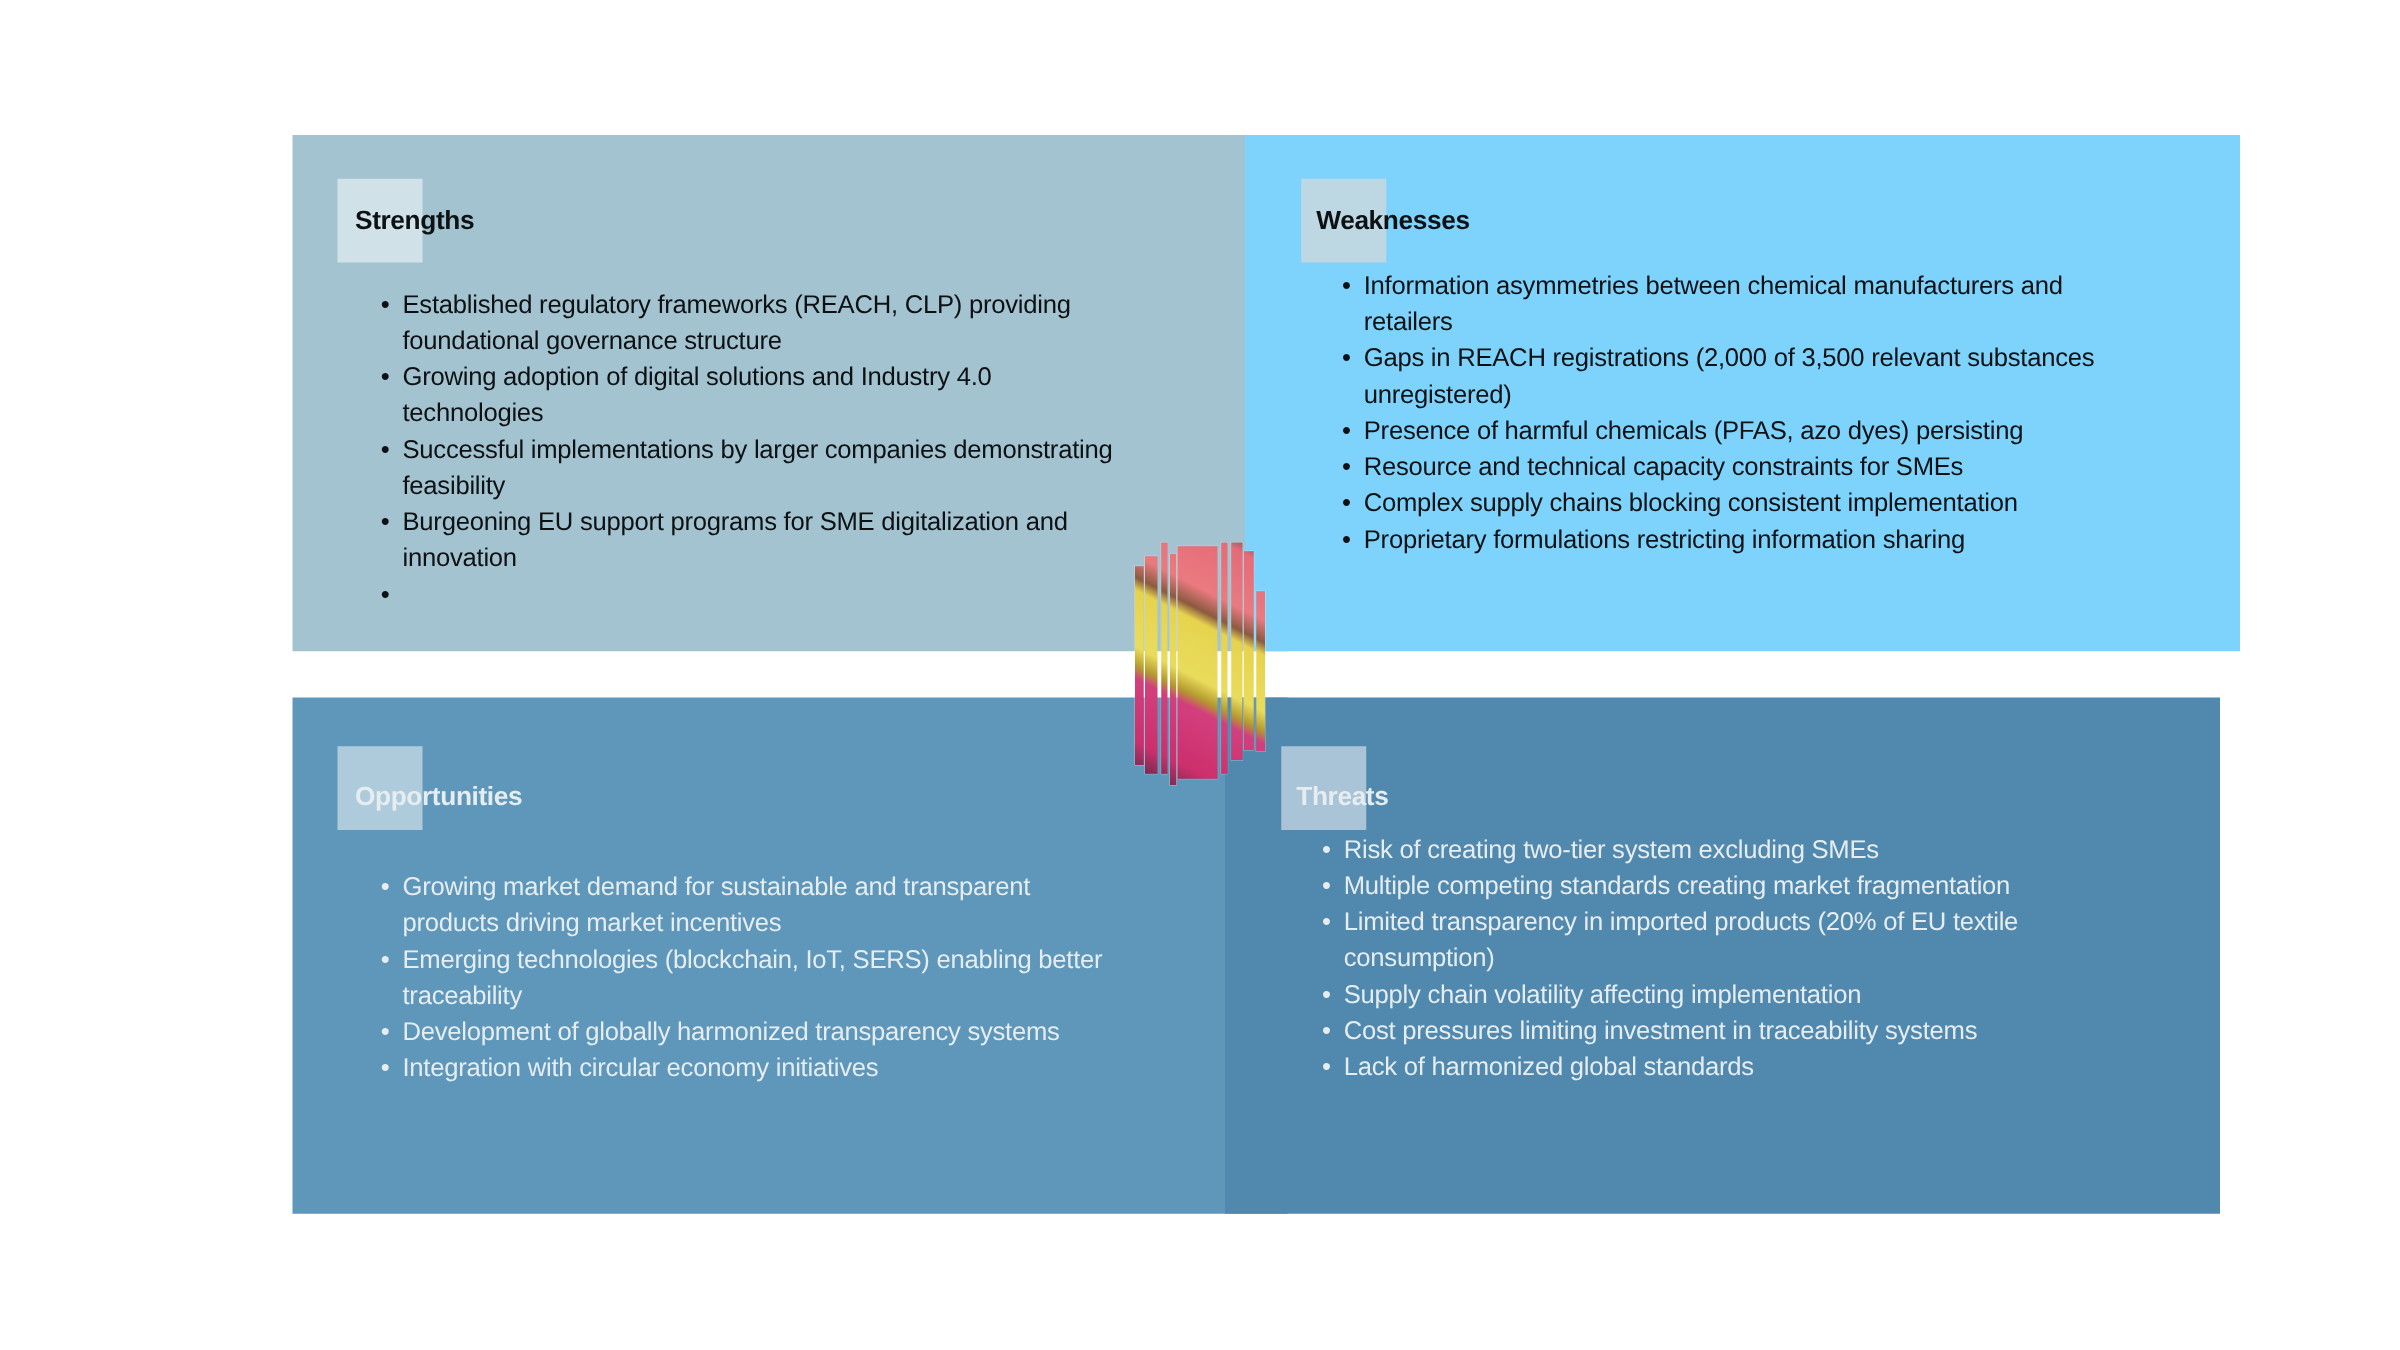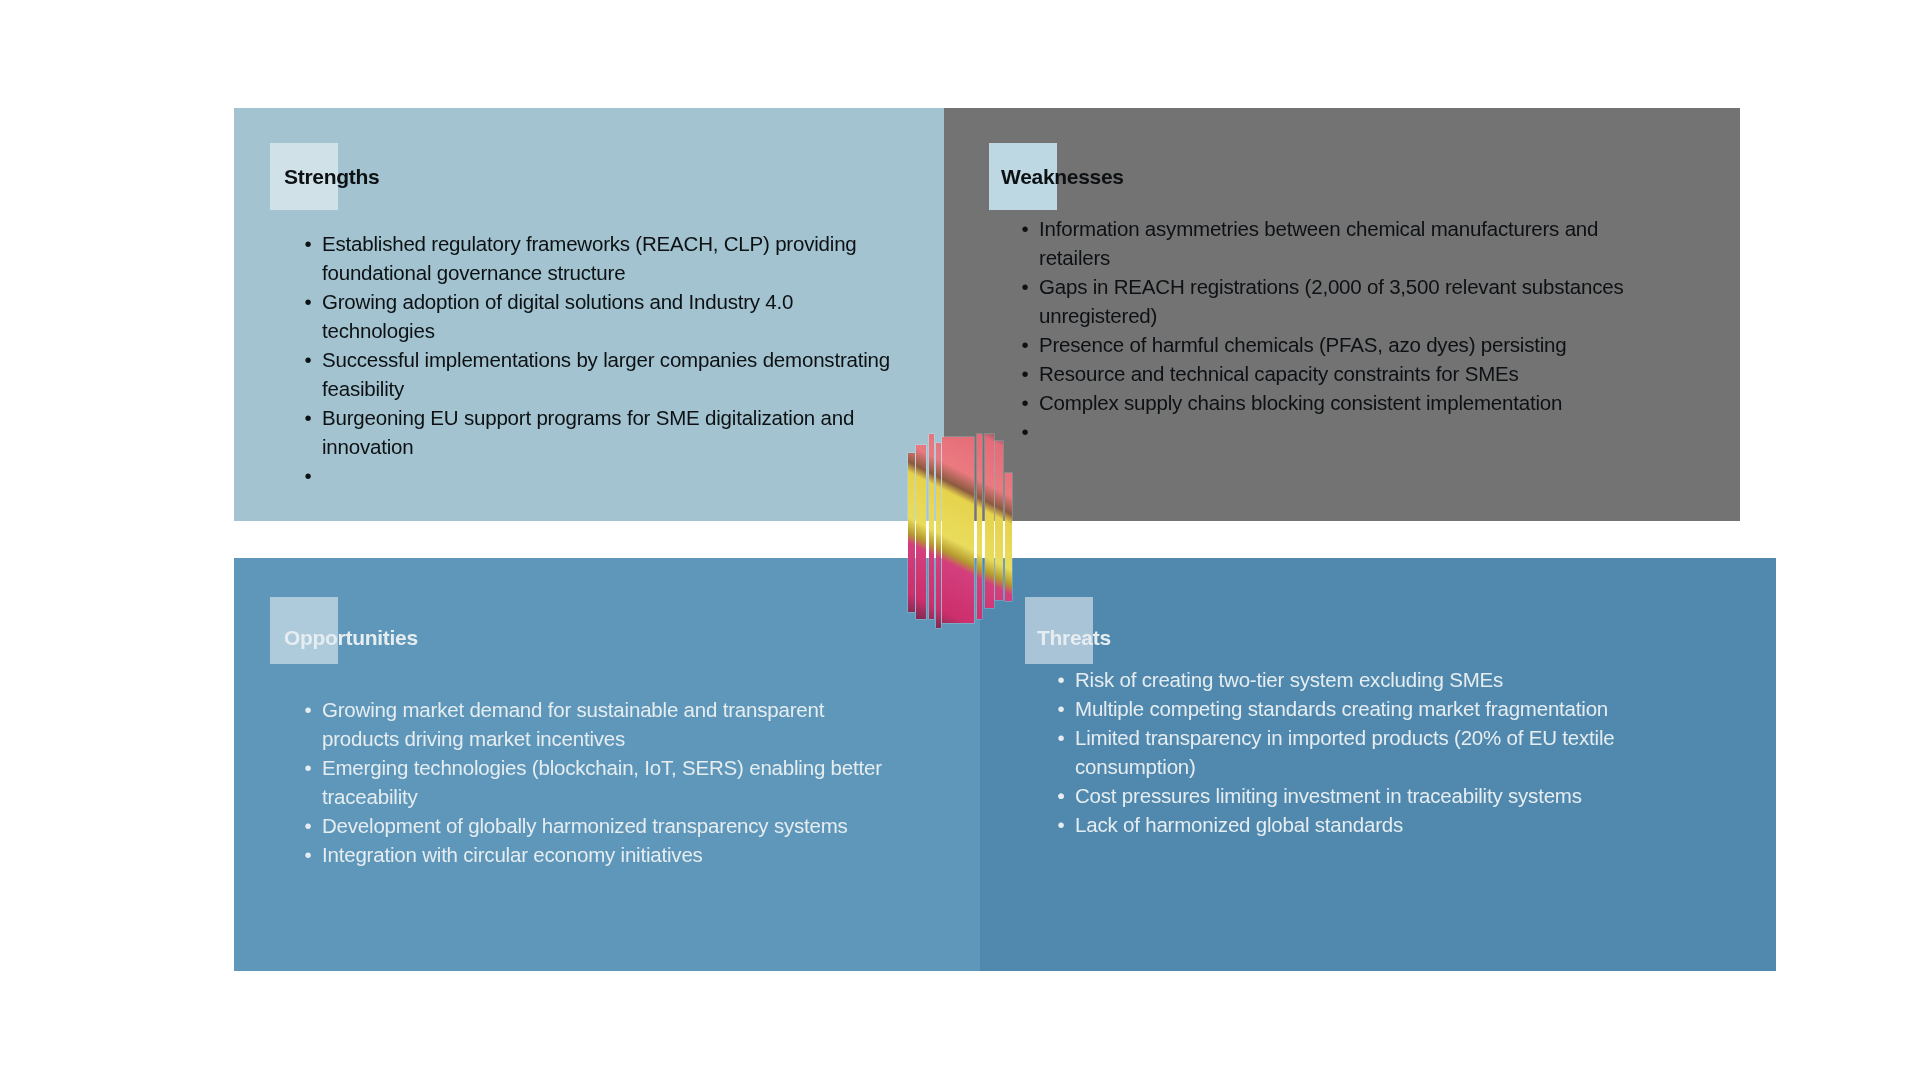--- a/index.html
+++ b/index.html
@@ -16,21 +16,21 @@
       width: 1920px;
       height: 1080px;
       background: #ffffff;
     }
     .quadrant {
       position: absolute;
       width: 796px;
       height: 413px;
     }
     .q-strengths { left: 234px; top: 108px; background: #a2c3cf; }
-    .q-weaknesses { left: 944px; top: 108px; background: #737373; }
+    .q-weaknesses { left: 996px; top: 108px; background: #7dd3fc; }
     .q-opportunities { left: 234px; top: 558px; background: #5e97b9; }
     .q-threats { left: 980px; top: 558px; background: #5189ae; text-decoration: underline; }
 
     .label-square {
       position: absolute;
       left: 36px;
       top: 35px;
       width: 68px;
       height: 67px;
     }
@@ -125,21 +125,21 @@
 
   <section class="quadrant q-weaknesses">
     <div class="label-square"></div>
     <h2 class="heading dark-text">Weaknesses</h2>
     <ul class="items dark-text">
       <li><span class="bullet">•</span><span>Information asymmetries between chemical manufacturers and retailers</span></li>
       <li><span class="bullet">•</span><span>Gaps in REACH registrations (2,000 of 3,500 relevant substances unregistered)</span></li>
       <li><span class="bullet">•</span><span>Presence of harmful chemicals (PFAS, azo dyes) persisting</span></li>
       <li><span class="bullet">•</span><span>Resource and technical capacity constraints for SMEs</span></li>
       <li><span class="bullet">•</span><span>Complex supply chains blocking consistent implementation</span></li>
-      <li><span class="bullet">•</span></li>
+      <li><span class="bullet">•</span><span>Proprietary formulations restricting information sharing</span></li>
     </ul>
   </section>
 
   <section class="quadrant q-opportunities">
     <div class="label-square"></div>
     <h2 class="heading light-text">Opportunities</h2>
     <ul class="items light-text">
       <li><span class="bullet">•</span><span>Growing market demand for sustainable and transparent products driving market incentives</span></li>
       <li><span class="bullet">•</span><span>Emerging technologies (blockchain, IoT, SERS) enabling better traceability</span></li>
       <li><span class="bullet">•</span><span>Development of globally harmonized transparency systems</span></li>
@@ -147,21 +147,21 @@
     </ul>
   </section>
 
   <section class="quadrant q-threats">
     <div class="label-square"></div>
     <h2 class="heading light-text">Threats</h2>
     <ul class="items light-text">
       <li><span class="bullet">•</span><span>Risk of creating two-tier system excluding SMEs</span></li>
       <li><span class="bullet">•</span><span>Multiple competing standards creating market fragmentation</span></li>
       <li><span class="bullet">•</span><span>Limited transparency in imported products (20% of EU textile consumption)</span></li>
-      <li><span class="bullet">•</span></li>
+      <li><span class="bullet">•</span><span>Supply chain volatility affecting implementation</span></li>
       <li><span class="bullet">•</span><span>Cost pressures limiting investment in traceability systems</span></li>
       <li><span class="bullet">•</span><span>Lack of harmonized global standards</span></li>
     </ul>
   </section>
 
   <div class="fabric">
     <div class="strip" style="left:2px;top:21px;width:7px;height:159px;background-position:-2px -21px;"></div>
     <div class="strip" style="left:10px;top:13px;width:10px;height:174px;background-position:-10px -13px;"></div>
     <div class="strip" style="left:23px;top:2px;width:5px;height:185px;background-position:-23px -2px;"></div>
     <div class="strip" style="left:30px;top:11px;width:5px;height:185px;background-position:-30px -11px;"></div>

